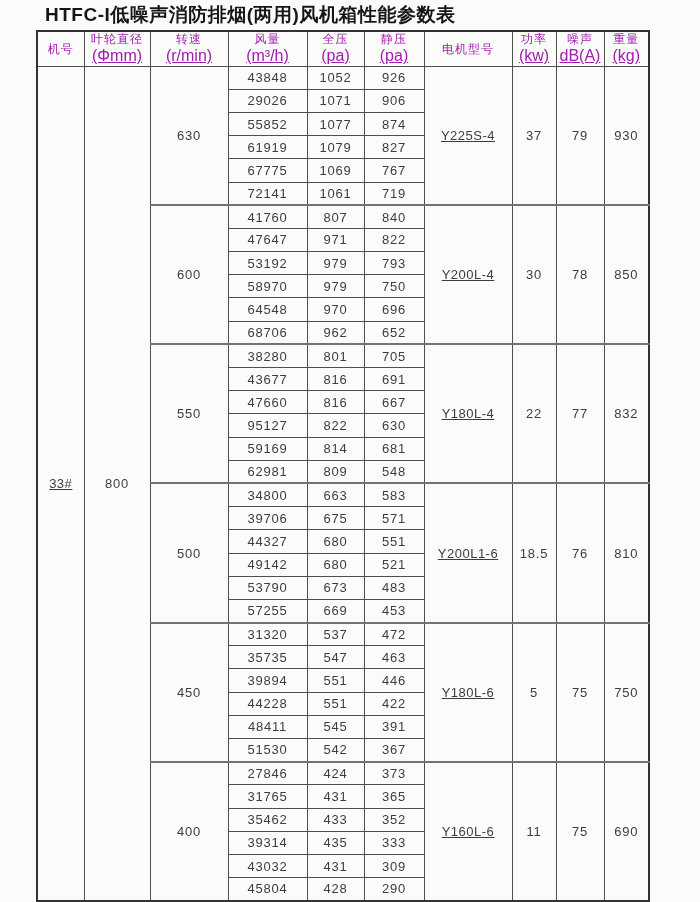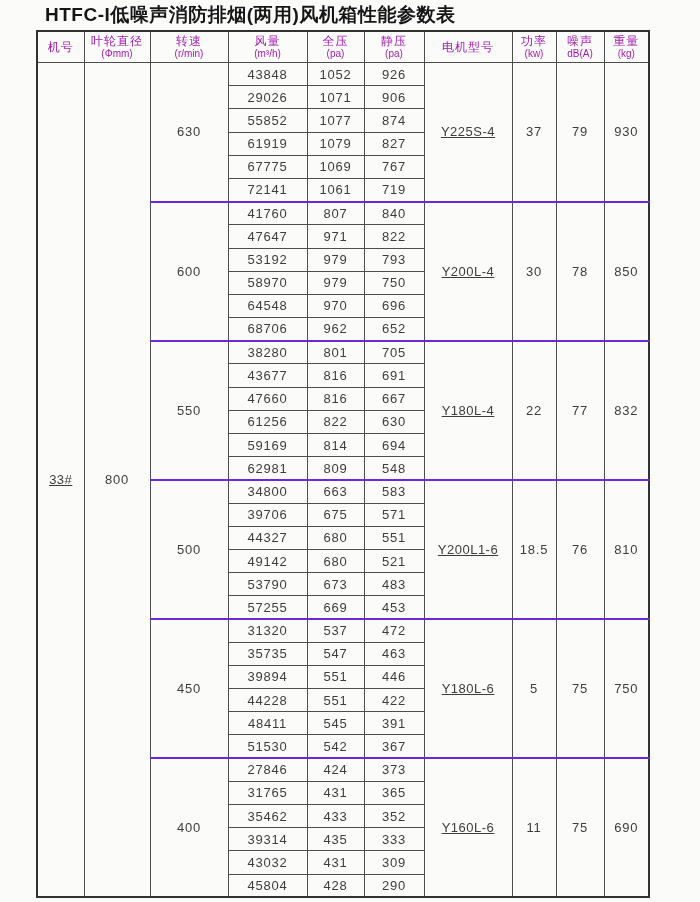--- a/index.html
+++ b/index.html
@@ -43,26 +43,26 @@
     background: transparent;
   }
   thead th {
     height: 30px;
     font-weight: 400;
     font-size: 12px;
     color: #a21caf;
     line-height: 1.2;
     letter-spacing: 1px;
   }
-  thead th .unit { display: block; font-size: 10px; letter-spacing: 0; }
+  thead th .unit { display: block; font-size: 16px; letter-spacing: 0; text-decoration: underline; }
   thead th .unit:empty { display: none; }
   tbody tr { height: 23.2px; }
   tbody td { font-size: 13px; letter-spacing: 0.8px; }
   tbody td.txt { letter-spacing: 0.5px; text-decoration: underline; }
-  tr.group-sep td { border-top: 2px solid #6d28d9; }
+  tr.group-sep td { border-top: 2px solid #737373; }
 </style>
 </head>
 <body>
 
 <div class="page">
 
   <div class="title">HTFC-I低噪声消防排烟(两用)风机箱性能参数表</div>
 
   <table class="spec">
     <colgroup>
@@ -178,28 +178,28 @@
           <td>43677</td>
           <td>816</td>
           <td>691</td>
         </tr>
         <tr>
           <td>47660</td>
           <td>816</td>
           <td>667</td>
         </tr>
         <tr>
-          <td>61256</td>
+          <td>95127</td>
           <td>822</td>
           <td>630</td>
         </tr>
         <tr>
           <td>59169</td>
           <td>814</td>
-          <td>694</td>
+          <td>681</td>
         </tr>
         <tr>
           <td>62981</td>
           <td>809</td>
           <td>548</td>
         </tr>
         <tr class="group-sep">
           <td rowspan="6">500</td>
           <td>34800</td>
           <td>663</td>

